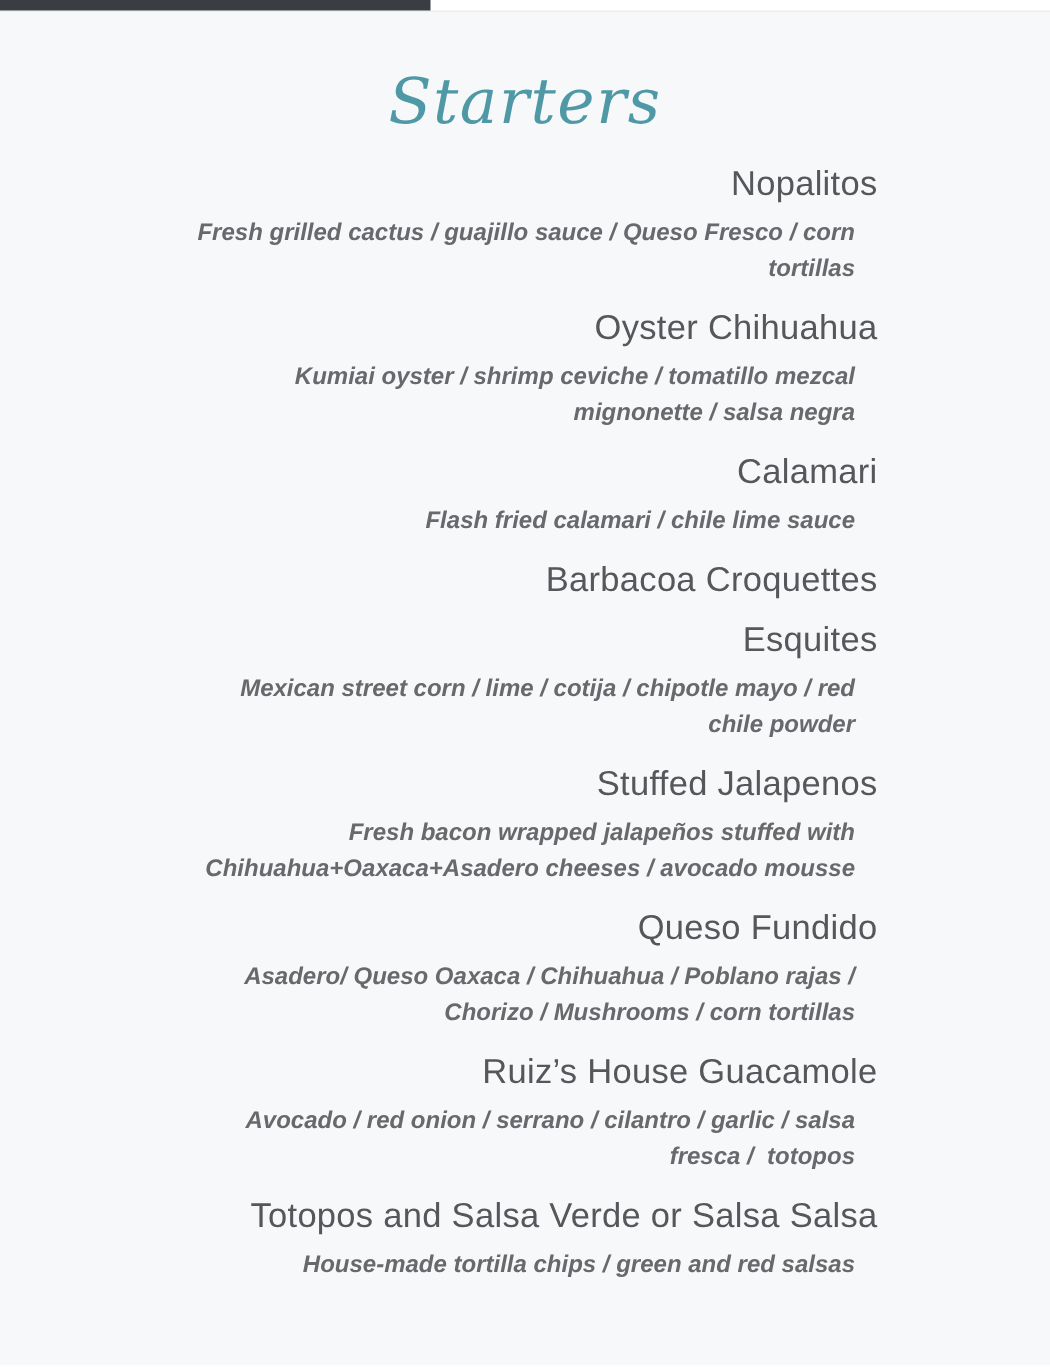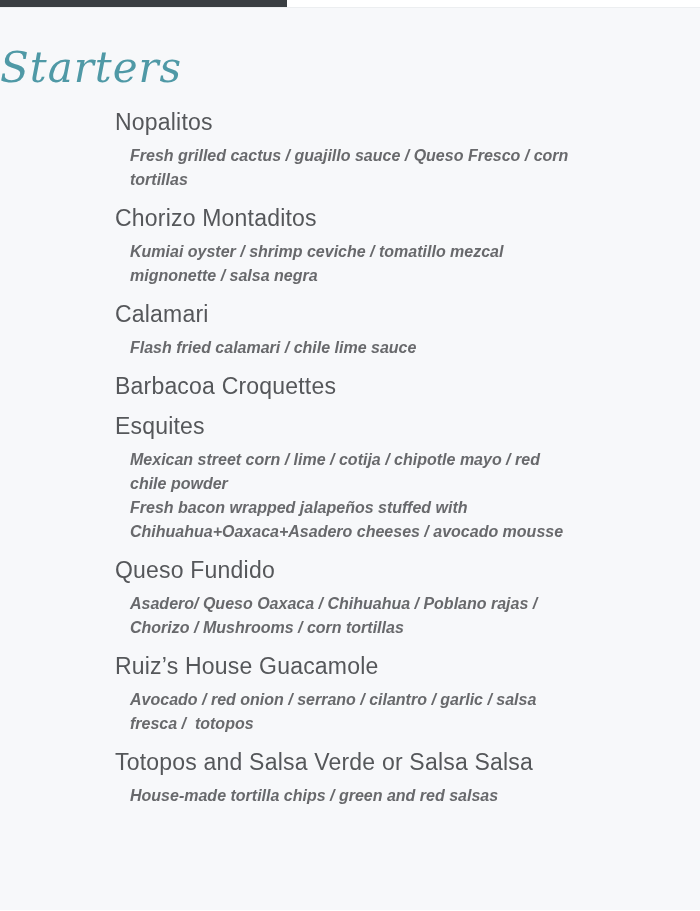--- a/index.html
+++ b/index.html
@@ -30,32 +30,33 @@
     width:287px;height:7px;
     background:var(--topbar);
   }
   .page{
     background:var(--bg);
     min-height:902px;
     padding-top:38px;
   }
   .script-heading{
     margin:0 0 6px 0;
+    text-align:center;
     font-family:"DejaVu Serif", serif;
     font-style:italic;
     font-weight:400;
     font-size:42px;
     line-height:1.05;
     color:var(--accent);
     letter-spacing:1px;
   }
   .menu{
     width:470px;
     margin:18px auto;
-    text-align:left;
+    text-align:right;
   }
   .menu-item h2{
     margin:12px 0 8px 0;
     font-size:23px;
     line-height:28px;
     font-weight:400;
     color:var(--title);
     white-space:nowrap;
     letter-spacing:0.2px;
   }
@@ -78,35 +79,36 @@
 
 <div class="page">
   <h1 class="script-heading">Starters</h1>
 
   <div class="menu" id="menu-items">
       <div class="menu-item">
         <h2>Nopalitos</h2>
         <p>Fresh grilled cactus / guajillo sauce / Queso Fresco / corn tortillas</p>
       </div>
       <div class="menu-item">
-        <h2>Chorizo Montaditos</h2>
+        <h2>Oyster Chihuahua</h2>
         <p>Kumiai oyster / shrimp ceviche / tomatillo mezcal mignonette / salsa negra</p>
       </div>
       <div class="menu-item">
         <h2>Calamari</h2>
         <p>Flash fried calamari / chile lime sauce</p>
       </div>
       <div class="menu-item">
         <h2>Barbacoa Croquettes</h2>
       </div>
       <div class="menu-item">
         <h2>Esquites</h2>
         <p>Mexican street corn / lime / cotija / chipotle mayo / red chile powder</p>
       </div>
       <div class="menu-item">
+        <h2>Stuffed Jalapenos</h2>
         <p>Fresh bacon wrapped jalapeños stuffed with Chihuahua+Oaxaca+Asadero cheeses / avocado mousse</p>
       </div>
       <div class="menu-item">
         <h2>Queso Fundido</h2>
         <p>Asadero/ Queso Oaxaca / Chihuahua / Poblano rajas / Chorizo / Mushrooms / corn tortillas</p>
       </div>
       <div class="menu-item">
         <h2>Ruiz’s House Guacamole</h2>
         <p>Avocado / red onion / serrano / cilantro / garlic / salsa fresca / &nbsp;totopos</p>
       </div>

